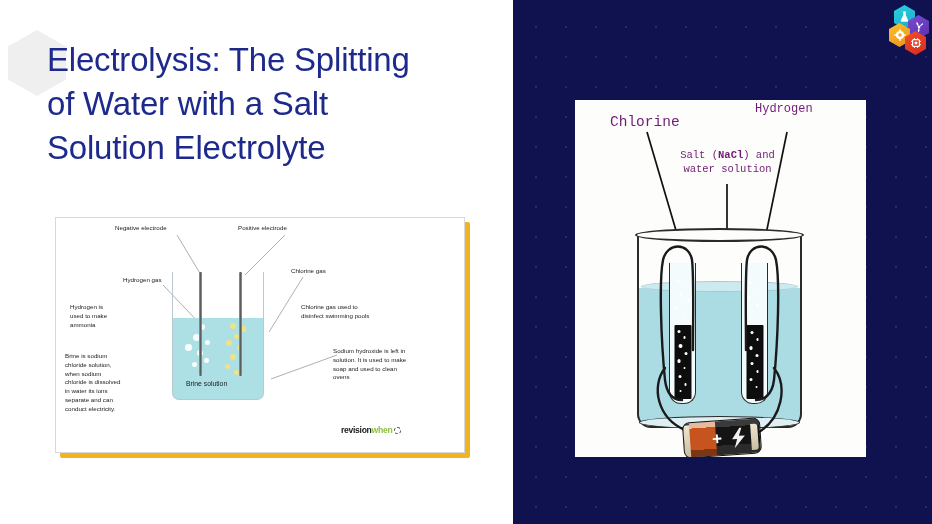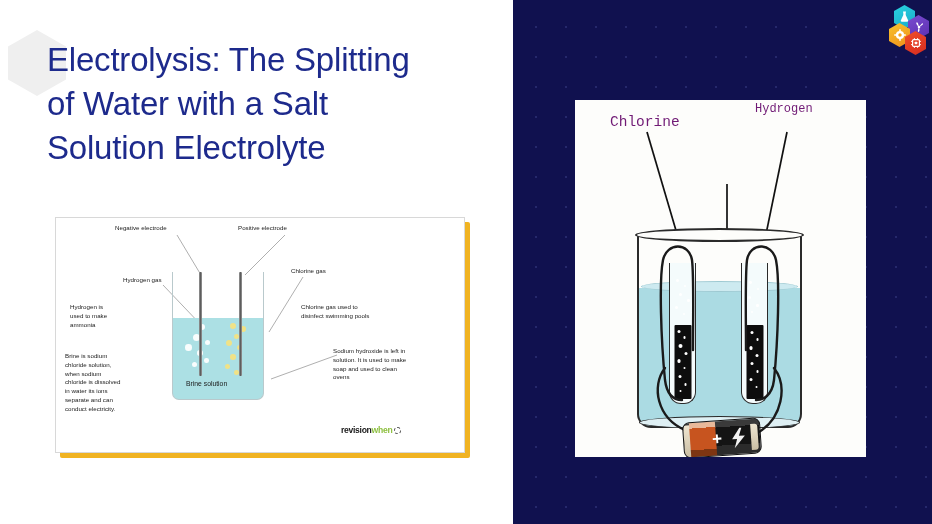--- a/index.html
+++ b/index.html
@@ -307,20 +307,21 @@
         </svg>
       </div>
     </div>
 
   </div>
 
   <div id="right-card">
 
     <div class="rc-label" id="rc-chlorine">Chlorine</div>
     <div class="rc-label" id="rc-hydrogen">Hydrogen</div>
+    <div class="rc-label" id="rc-salt"><span>Salt (</span><b>NaCl</b><span>) and</span><br><span>water solution</span></div>
 
     <svg class="wire" width="291" height="357">
       <g stroke="#111" stroke-width="1.7" fill="none">
         <path d="M72,32 L115,178"></path>
         <path d="M212,32 L182,178"></path>
         <path d="M152,84 L152,160"></path>
       </g>
       <polygon points="115,186 111,175 119,175" fill="#111"></polygon>
       <polygon points="181,186 177,175 185,175" fill="#111"></polygon>
       <polygon points="152,168 148,157 156,157" fill="#111"></polygon>

